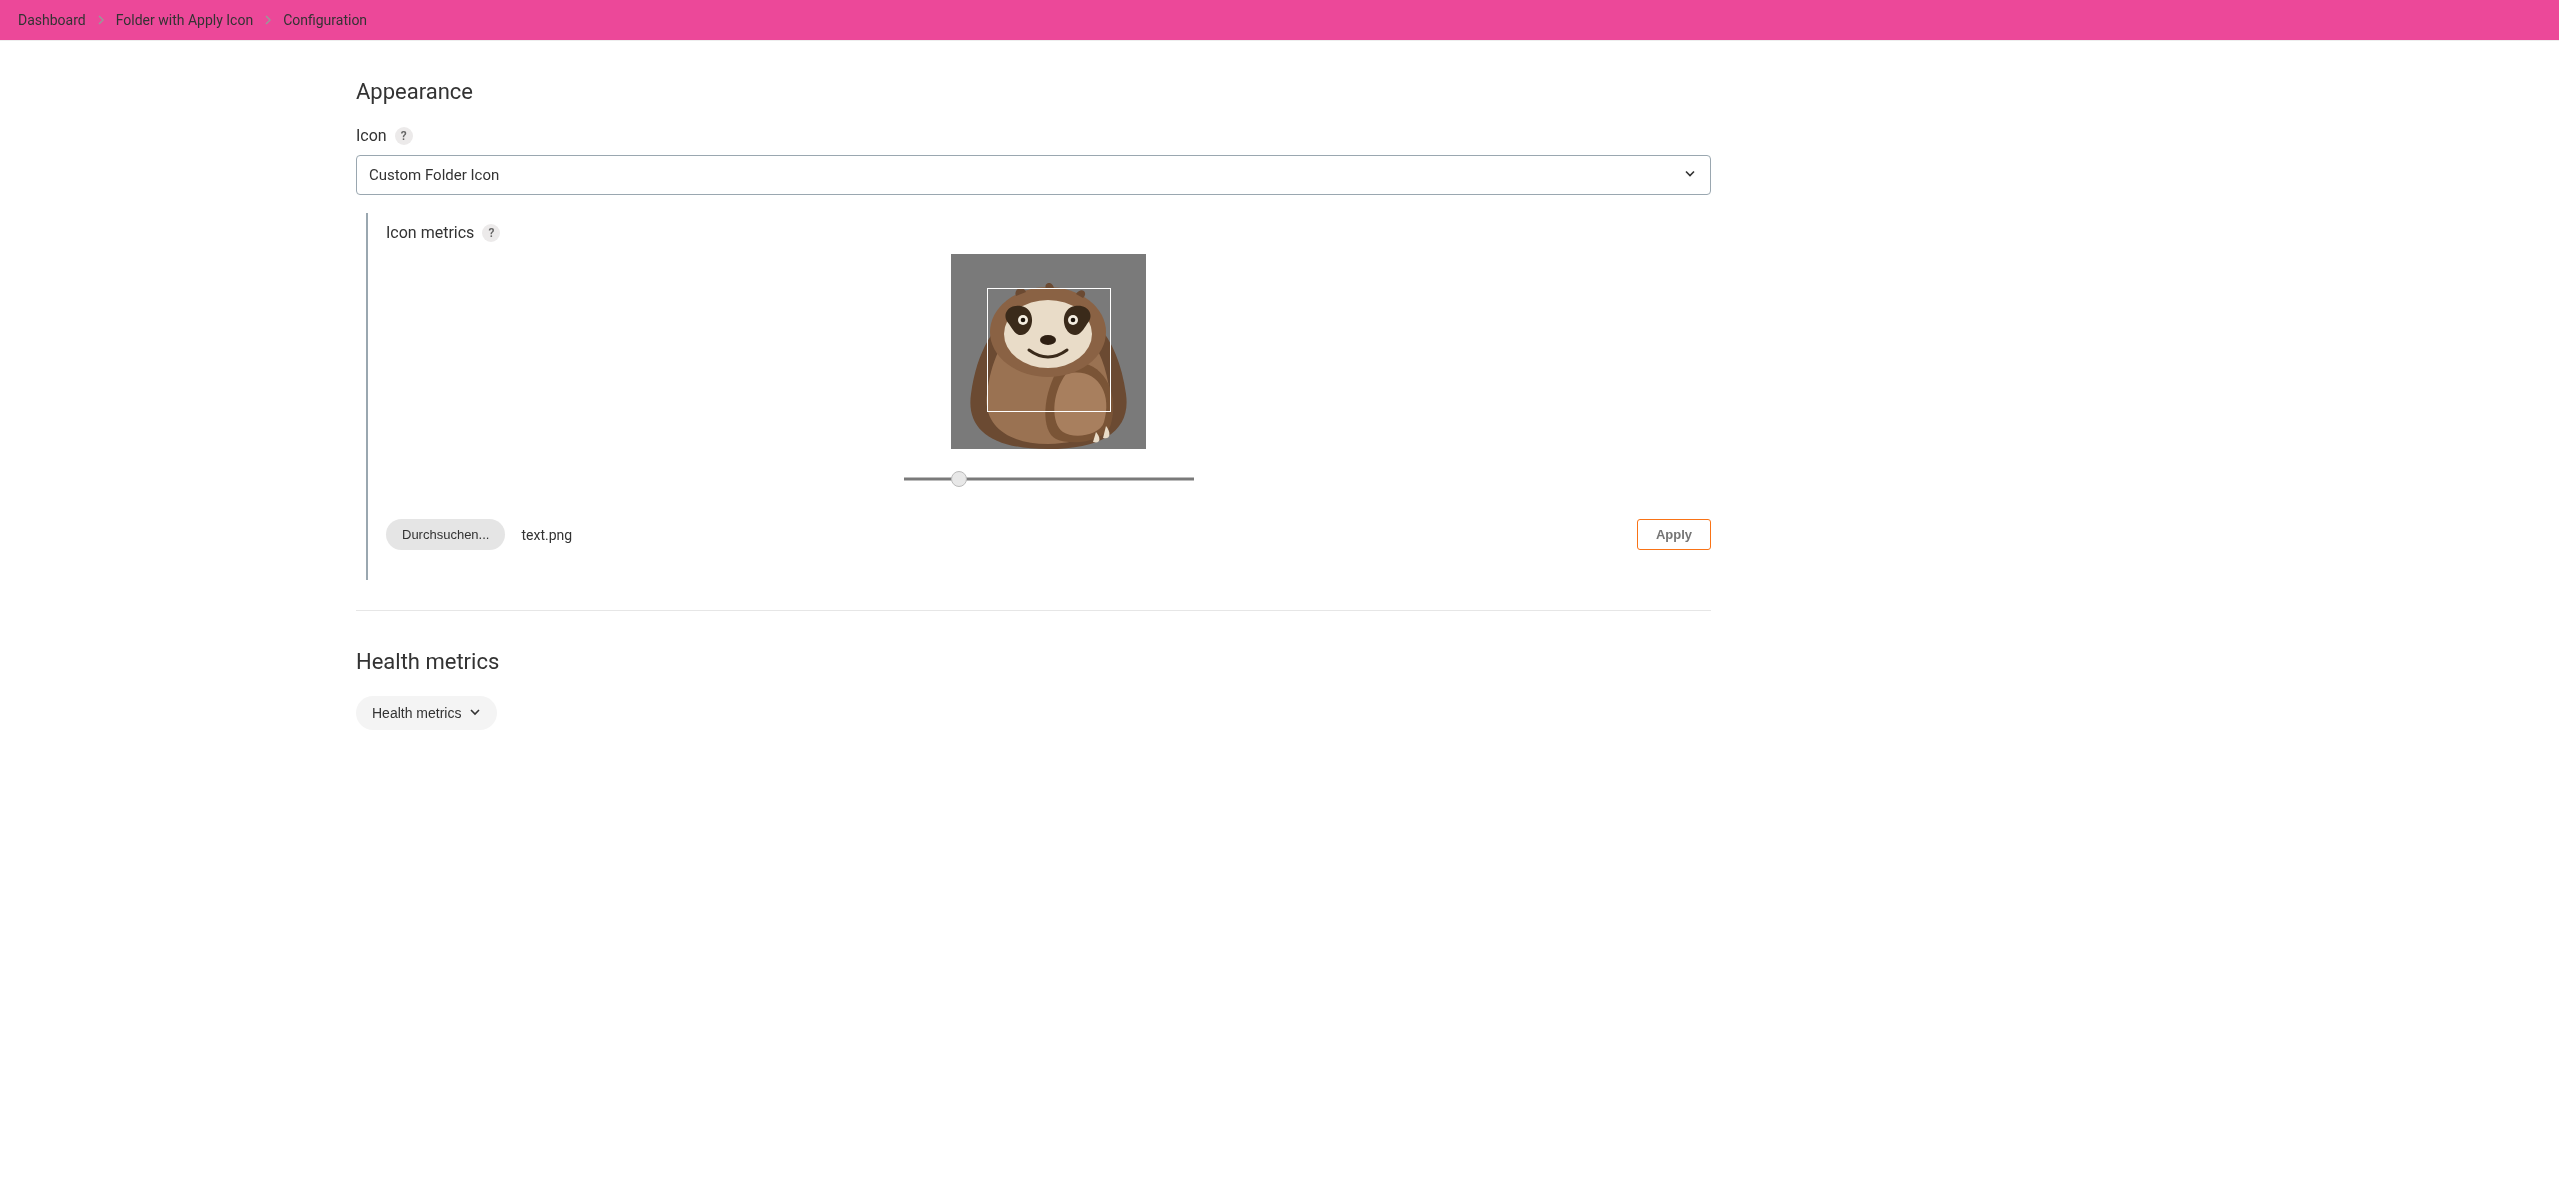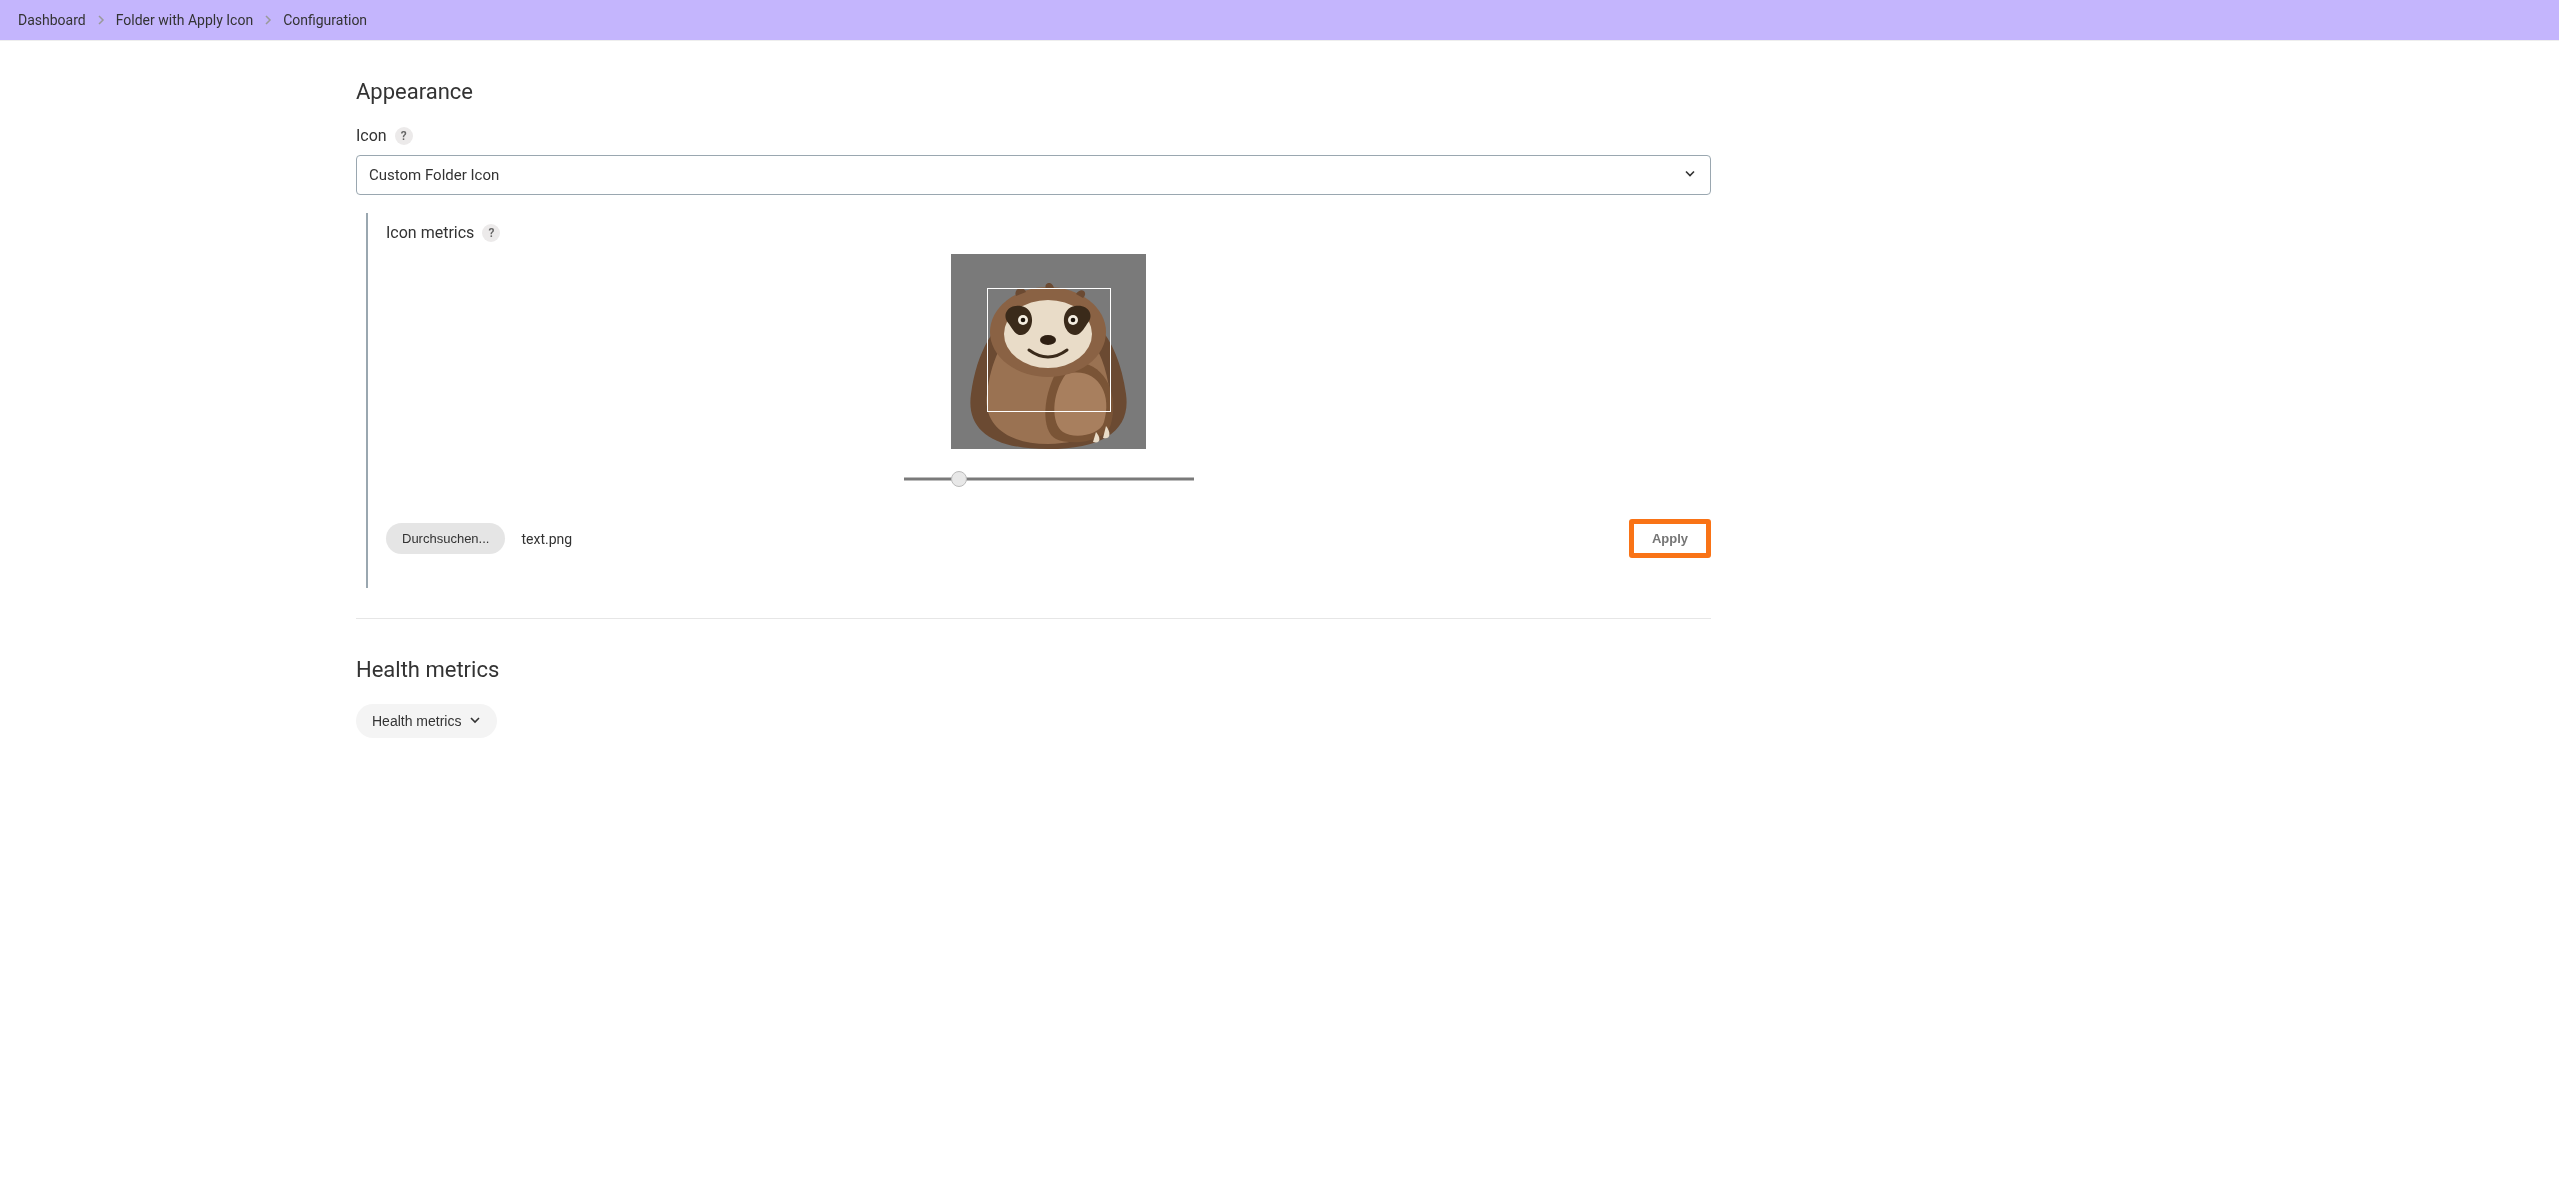--- a/index.html
+++ b/index.html
@@ -8,21 +8,21 @@
   padding: 0;
 }
 body {
   font-family: -apple-system, BlinkMacSystemFont, "Segoe UI", Roboto, Helvetica, Arial, sans-serif;
   background: #ffffff;
   color: #333;
   font-size: 14px;
 }
 
 .breadcrumb-bar {
-  background: #c4b5fd;
+  background: #ec4899;
   border-bottom: 1px solid #eee;
   padding: 12px 18px;
   display: flex;
   align-items: center;
   gap: 10px;
 }
 .breadcrumb-item {
   color: #333;
   text-decoration: none;
   cursor: pointer;
@@ -196,21 +196,21 @@
   font-size: 13px;
   color: #333;
   cursor: pointer;
 }
 .file-name {
   color: #333;
   font-size: 14px;
 }
 .apply-btn {
   background: #fff;
-  border: 5px solid #f97316;
+  border: 1px solid #f97316;
   border-radius: 3px;
   padding: 7px 18px;
   font-size: 13px;
   font-weight: 600;
   color: #757575;
   cursor: pointer;
 }
 
 .divider {
   border: none;

